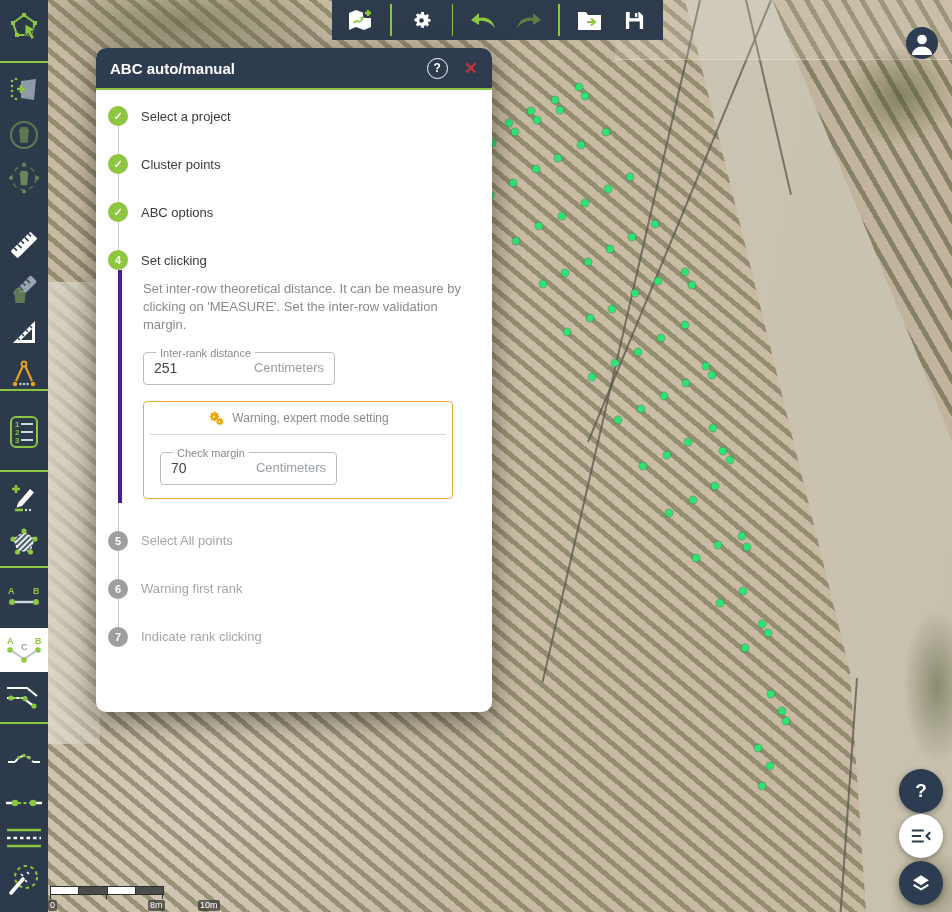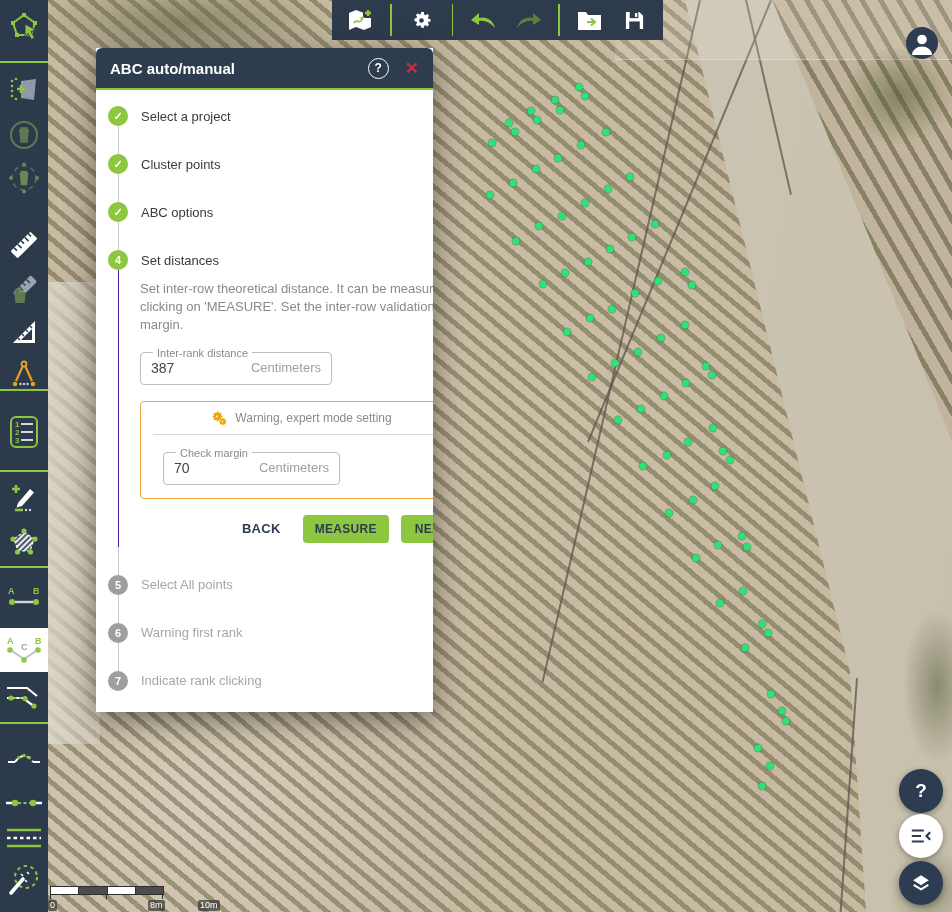--- a/index.html
+++ b/index.html
@@ -51,46 +51,46 @@
   .sb-div{position:absolute;left:0;width:48px;height:2px;background:#8dc63f;}
   
   .avatar{position:absolute;left:906px;top:27px;width:32px;height:32px;cursor:pointer;z-index:5;}
   .fab{position:absolute;left:899px;width:44px;height:44px;border-radius:50%;
       display:flex;align-items:center;justify-content:center;cursor:pointer;z-index:5;
       box-shadow:0 2px 6px rgba(0,0,0,.35);}
   .fab.dark{background:#2d3c50;color:#fff;}
   .fab.light{background:#fff;color:#2d3c50;}
   .fab-q{font-size:19px;font-weight:bold;}
   
-  .modal{position:absolute;left:96px;top:48px;width:337px;height:664px;background:#fff;
-      border-radius:0;box-shadow:0 8px 28px rgba(0,0,0,.45);z-index:7;overflow:hidden;}
+  .modal{position:absolute;left:96px;top:48px;width:396px;height:664px;background:#fff;
+      border-radius:10px;box-shadow:0 8px 28px rgba(0,0,0,.45);z-index:7;overflow:hidden;}
   .modal-header{height:40px;background:#2d3c4e;border-bottom:2px solid #8dc63f;
       display:flex;align-items:center;padding:0 14px;border-radius:6px 6px 0 0;}
   .modal-title{color:#fff;font-size:15px;font-weight:bold;flex:1;}
   .mh-help{width:19px;height:19px;border:1.6px solid #fff;border-radius:50%;color:#fff;
       font-size:12px;font-weight:bold;display:flex;align-items:center;justify-content:center;cursor:pointer;margin-right:16px;}
   .mh-close{color:#c4333b;font-size:17px;font-weight:bold;cursor:pointer;line-height:1;}
   .modal-body{padding:16px 16px 8px 12px;}
   .step-row{display:flex;align-items:center;gap:13px;height:20px;}
   .step-circle{width:20px;height:20px;border-radius:50%;flex:0 0 20px;
       display:flex;align-items:center;justify-content:center;color:#fff;font-size:11px;font-weight:bold;}
   .step-circle.done,.step-circle.active{background:#8dc63f;}
   .step-circle.pending{background:#9e9e9e;}
   .step-label{font-size:13px;color:#3a3a3a;}
   .step-row.pending .step-label{color:#a6a6a6;}
   .connector{width:1px;height:28px;background:#c8c8c8;margin-left:10px;}
-  .step4-content{margin-left:10px;border-left:1px solid #4c1d95;padding:10px 0 4px 21px;width:331px;box-sizing:content-box;}
+  .step4-content{margin-left:10px;border-left:4px solid #4c1d95;padding:10px 0 4px 21px;width:331px;box-sizing:content-box;}
   .step-desc{font-size:13px;line-height:1.4;color:#8a8a8a;width:331px;}
   fieldset{border:1px solid #bdbdbd;border-radius:4px;margin:0;padding:1px 10px 8px 10px;}
   fieldset legend{font-size:11px;color:#8a8a8a;padding:0 4px;margin-left:2px;}
   .field-row{display:flex;align-items:center;}
   .field-value{font-size:14px;color:#444;}
   .field-unit{margin-left:auto;font-size:13px;color:#9aa0a6;}
   .fs-interrank{width:170px;margin-top:12px;}
-  .warning-box{margin-top:16px;width:300px;border:1px solid #eca93c;border-radius:4px;padding:0 10px;}
+  .warning-box{margin-top:16px;width:300px;border:1px solid #eca93c;border-radius:4px;padding:0 4px;}
   .warn-head{display:flex;align-items:center;justify-content:center;gap:8px;padding:9px 0 8px;}
   .warn-text{font-size:12px;color:#8a8a8a;}
   .warn-div{height:1px;background:#d9d9d9;margin:0 2px;}
   .fs-checkmargin{width:155px;margin:12px 0 13px 12px;}
   .btn-row{margin-top:16px;display:flex;align-items:center;justify-content:flex-end;padding-right:9px;}
   .btn-text{font-size:13px;font-weight:bold;color:#2d3c4e;letter-spacing:.3px;cursor:pointer;margin-right:22px;}
   .btn-green{background:#8dc63f;border:none;border-radius:4px;color:#2d3c4e;font-weight:bold;
       font-size:12px;padding:7px 12px;cursor:pointer;font-family:inherit;letter-spacing:.3px;}
   .btn-next{margin-left:12px;padding:7px 14px;}
 </style>
@@ -505,30 +505,30 @@
     <div class="connector"></div>
 
     <div class="step-row">
       <div class="step-circle done">✓</div>
       <div class="step-label">ABC options</div>
     </div>
     <div class="connector"></div>
 
     <div class="step-row">
       <div class="step-circle active">4</div>
-      <div class="step-label">Set distances</div>
+      <div class="step-label">Set clicking</div>
     </div>
 
     <div class="step4-content">
       <div class="step-desc">Set inter-row theoretical distance. It can be measure by clicking on 'MEASURE'. Set the inter-row validation margin.</div>
 
       <fieldset class="fs-interrank">
         <legend>Inter-rank distance</legend>
         <div class="field-row">
-          <span class="field-value">387</span>
+          <span class="field-value">251</span>
           <span class="field-unit">Centimeters</span>
         </div>
       </fieldset>
 
       <div class="warning-box">
         <div class="warn-head">
           <svg width="17" height="15" viewBox="0 0 20 17">
             <path fill="#f0a500" d="M8 3.2a3 3 0 100 6 3 3 0 000-6zm6.6 3.9V5.2l-1.5-.2a5 5 0 00-.4-1l.9-1.2-1.4-1.4-1.2.9a5 5 0 00-1-.4L9.8.4H7.9l-.2 1.5a5 5 0 00-1 .4l-1.2-.9-1.4 1.4.9 1.2a5 5 0 00-.4 1l-1.5.2v1.9l1.5.2a5 5 0 00.4 1l-.9 1.2 1.4 1.4 1.2-.9a5 5 0 001 .4l.2 1.5h1.9l.2-1.5a5 5 0 001-.4l1.2.9 1.4-1.4-.9-1.2a5 5 0 00.4-1z"></path>
             <circle cx="8" cy="6.2" r="1.2" fill="#fff"></circle>
             <path fill="#f0a500" d="M14.5 9.8a2.2 2.2 0 100 4.4 2.2 2.2 0 000-4.4zm4.8 2.9v-1.4l-1.1-.15a3.6 3.6 0 00-.3-.75l.65-.9-1-1-.9.65a3.6 3.6 0 00-.75-.3L15.75 8h-1.4l-.15 1.1a3.6 3.6 0 00-.75.3l-.9-.65-1 1 .65.9a3.6 3.6 0 00-.3.75l-1.1.15v1.4l1.1.15c.07.27.17.52.3.75l-.65.9 1 1 .9-.65c.23.13.48.23.75.3l.15 1.1h1.4l.15-1.1c.27-.07.52-.17.75-.3l.9.65 1-1-.65-.9c.13-.23.23-.48.3-.75z"></path>
@@ -539,25 +539,20 @@
         <div class="warn-div"></div>
         <fieldset class="fs-checkmargin">
           <legend>Check margin</legend>
           <div class="field-row">
             <span class="field-value">70</span>
             <span class="field-unit">Centimeters</span>
           </div>
         </fieldset>
       </div>
 
-      <div class="btn-row">
-        <span class="btn-text">BACK</span>
-        <button class="btn-green">MEASURE</button>
-        <button class="btn-green btn-next">NEXT</button>
-      </div>
     </div>
     <div class="connector"></div>
 
     <div class="step-row pending">
       <div class="step-circle pending">5</div>
       <div class="step-label">Select All points</div>
     </div>
     <div class="connector"></div>
 
     <div class="step-row pending">

